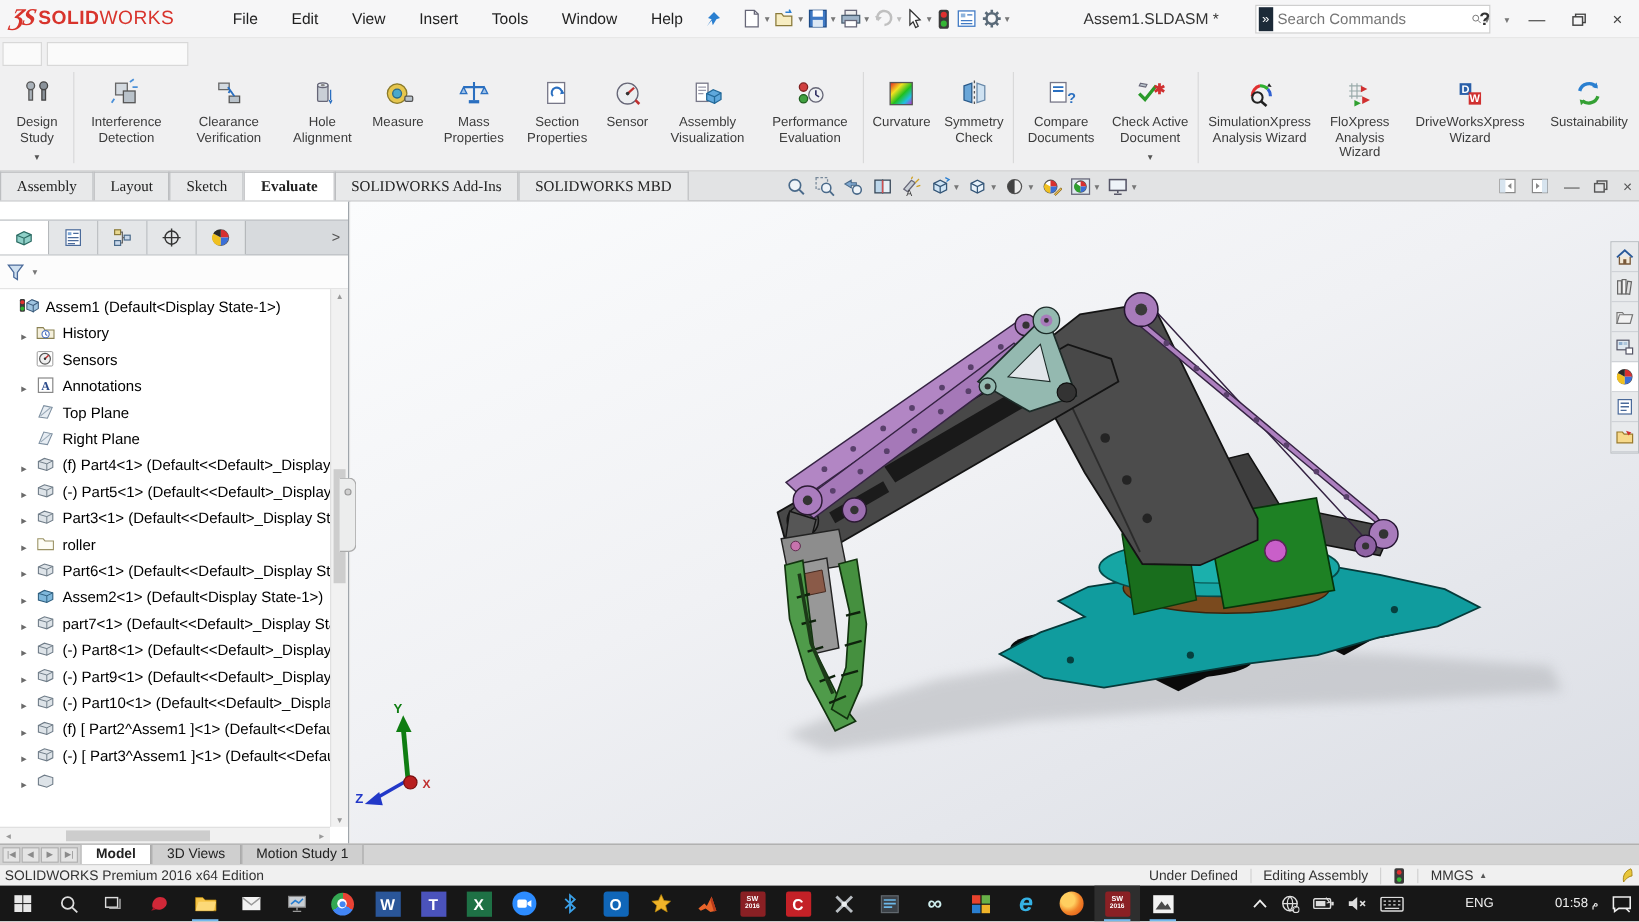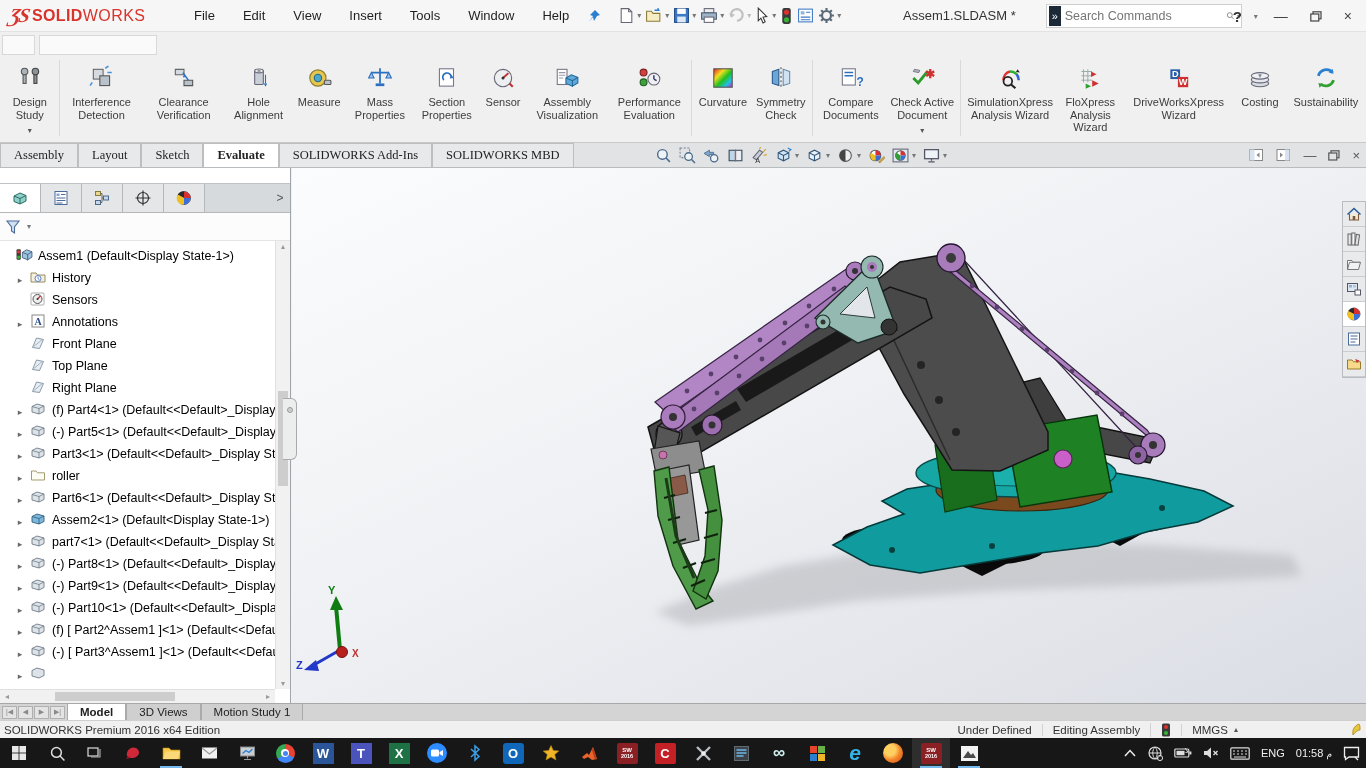--- a/index.html
+++ b/index.html
@@ -95,21 +95,21 @@
   .st-cell { padding:0 10px; border-left:1px solid #d2d2d2; display:flex; align-items:center; gap:6px; }
   .st-note { position:absolute; right:4px; }
 
   
   .taskbar { position:absolute; top:738px; left:0; width:1366px; height:30px; background:#171717; display:flex; align-items:stretch; }
   .tbi { width:38px; display:flex; align-items:center; justify-content:center; position:relative; }
   .tbi.open::after { content:""; position:absolute; bottom:0; left:8px; right:8px; height:2px; background:#76b9ed; }
   .tbi.focused { background:#2e2e2e; }
   .badge { width:21px; height:21px; display:flex; align-items:center; justify-content:center; font-weight:bold; color:#fff; font-size:13px; }
   .tray { margin-left:auto; display:flex; align-items:center; gap:11px; padding-right:6px; color:#eee; }
-  .tray .txt { font-size:11px; color:#f0f0f0; }
+  .tray .txt { font-size:11px; color:#f0f0f0;margin-left:40px; }
   .suffix { font-size:9px; }
 </style>
 </head>
 <body>
 
 <div id="app">
 
   <header class="titlebar">
     <div class="logo">
       <span class="ds-mark">ƷS</span>
@@ -410,31 +410,20 @@
       <div class="rbtn" style="width:124px">
         <span class="ric">
             <svg width="26" height="26" viewBox="0 0 24 24">
               <rect x="4" y="4" width="9" height="9" fill="#2a5fa8"></rect>
               <text x="8.5" y="11.5" font-size="8.5" font-weight="bold" fill="#fff" text-anchor="middle" font-family="Liberation Sans,sans-serif">D</text>
               <rect x="11" y="11" width="9.5" height="9.5" fill="#d03030"></rect>
               <text x="15.7" y="18.8" font-size="8.5" font-weight="bold" fill="#fff" text-anchor="middle" font-family="Liberation Sans,sans-serif">W</text>
             </svg>
           </span>
         <span>DriveWorksXpress Wizard</span>
-      </div>
-      <div class="rbtn" style="width:58px">
-        <span class="ric">
-            <svg width="26" height="26" viewBox="0 0 24 24">
-              <ellipse cx="12" cy="17" rx="8" ry="3" fill="#d7dce1" stroke="#667"></ellipse>
-              <ellipse cx="12" cy="13.5" rx="8" ry="3" fill="#e4e8ec" stroke="#667"></ellipse>
-              <ellipse cx="12" cy="10" rx="8" ry="3" fill="#eef1f4" stroke="#667"></ellipse>
-              <path d="M12 8.5 v3 M10.6 9.3 h2.8" stroke="#667"></path>
-            </svg>
-          </span>
-        <span>Costing</span>
       </div>
       <div class="rbtn" style="width:90px">
         <span class="ric">
             <svg width="26" height="26" viewBox="0 0 24 24">
               <path d="M5 10 A7.5 7.5 0 0 1 18 7" fill="none" stroke="#2a7fd0" stroke-width="2.6"></path>
               <path d="M19 14 A7.5 7.5 0 0 1 7 17.5" fill="none" stroke="#34a034" stroke-width="2.6"></path>
               <path d="M18 3.5 l1 4.5 -4.5 -1z" fill="#2a7fd0"></path>
               <path d="M6 21 l-1-4.5 4.5 1z" fill="#34a034"></path>
             </svg>
           </span>
@@ -792,30 +781,20 @@
           <span class="tl">Annotations</span>
         </div>
         <div class="trow">
           <span class="tw"></span>
           <span class="ti">
               <svg width="16" height="16" viewBox="0 0 16 16">
                 <path d="M2.5 12.5 L6.5 3 L13.5 4.5 L9.5 13.5Z" fill="#e7edf3" stroke="#7d8fa0" stroke-width="0.9"></path>
                 <path d="M3.8 11.5 L12 4.8" stroke="#9aaab8" stroke-width="0.9"></path>
               </svg>
             </span>
-          <span class="tl">Front Plane</span>
-        </div>
-        <div class="trow">
-          <span class="tw"></span>
-          <span class="ti">
-              <svg width="16" height="16" viewBox="0 0 16 16">
-                <path d="M2.5 12.5 L6.5 3 L13.5 4.5 L9.5 13.5Z" fill="#e7edf3" stroke="#7d8fa0" stroke-width="0.9"></path>
-                <path d="M3.8 11.5 L12 4.8" stroke="#9aaab8" stroke-width="0.9"></path>
-              </svg>
-            </span>
           <span class="tl">Top Plane</span>
         </div>
         <div class="trow">
           <span class="tw"></span>
           <span class="ti">
               <svg width="16" height="16" viewBox="0 0 16 16">
                 <path d="M2.5 12.5 L6.5 3 L13.5 4.5 L9.5 13.5Z" fill="#e7edf3" stroke="#7d8fa0" stroke-width="0.9"></path>
                 <path d="M3.8 11.5 L12 4.8" stroke="#9aaab8" stroke-width="0.9"></path>
               </svg>
             </span>

